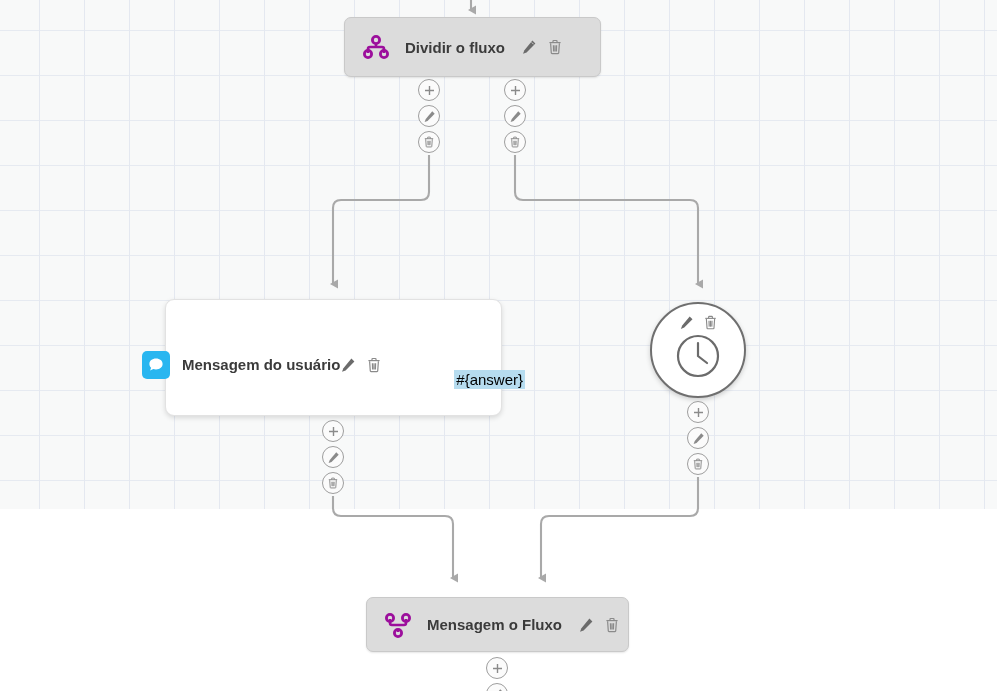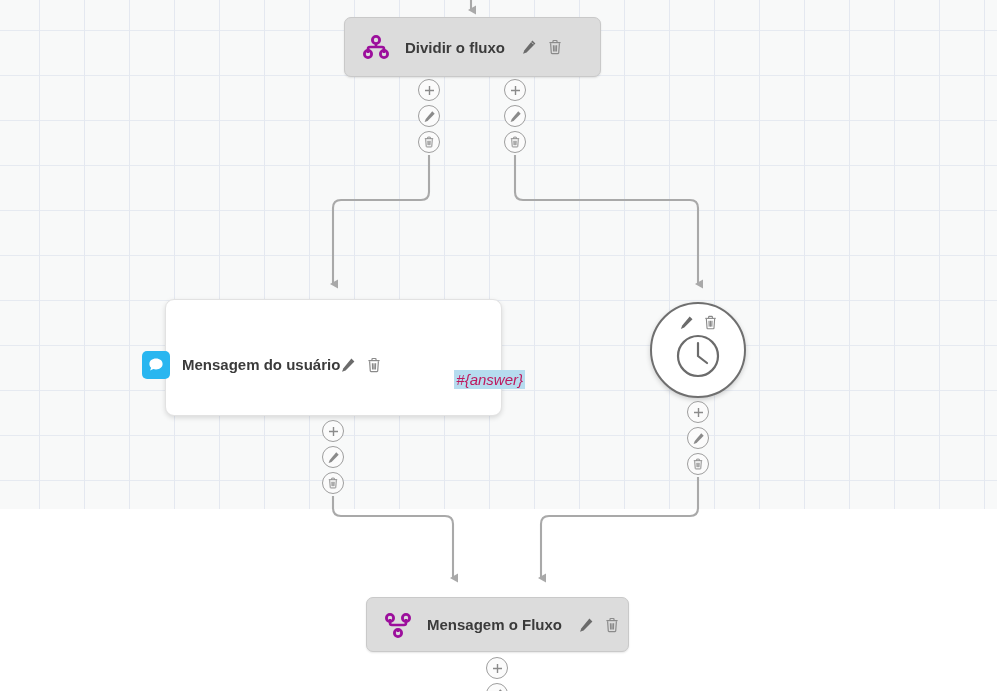--- a/index.html
+++ b/index.html
@@ -59,22 +59,21 @@
   .card-white .divider {
     height: 1px; background: #dddddd;
     margin: 11px 18px 0 18px;
   }
   .card-white .body {
     flex: 1; display: flex; align-items: center; justify-content: center;
     padding: 12px 18px 16px 18px;
   }
   .var-token {
     background: #b6dcef;
-    color: #be185d;
-    font-style: italic;
+    color: #000000;
     font-size: 15px;
     padding: 1px 2px;
     white-space: nowrap;
     margin-top: 48px;
   }
 
   
   .card-round {
     width: 96px; height: 96px;
     border-radius: 50%;

